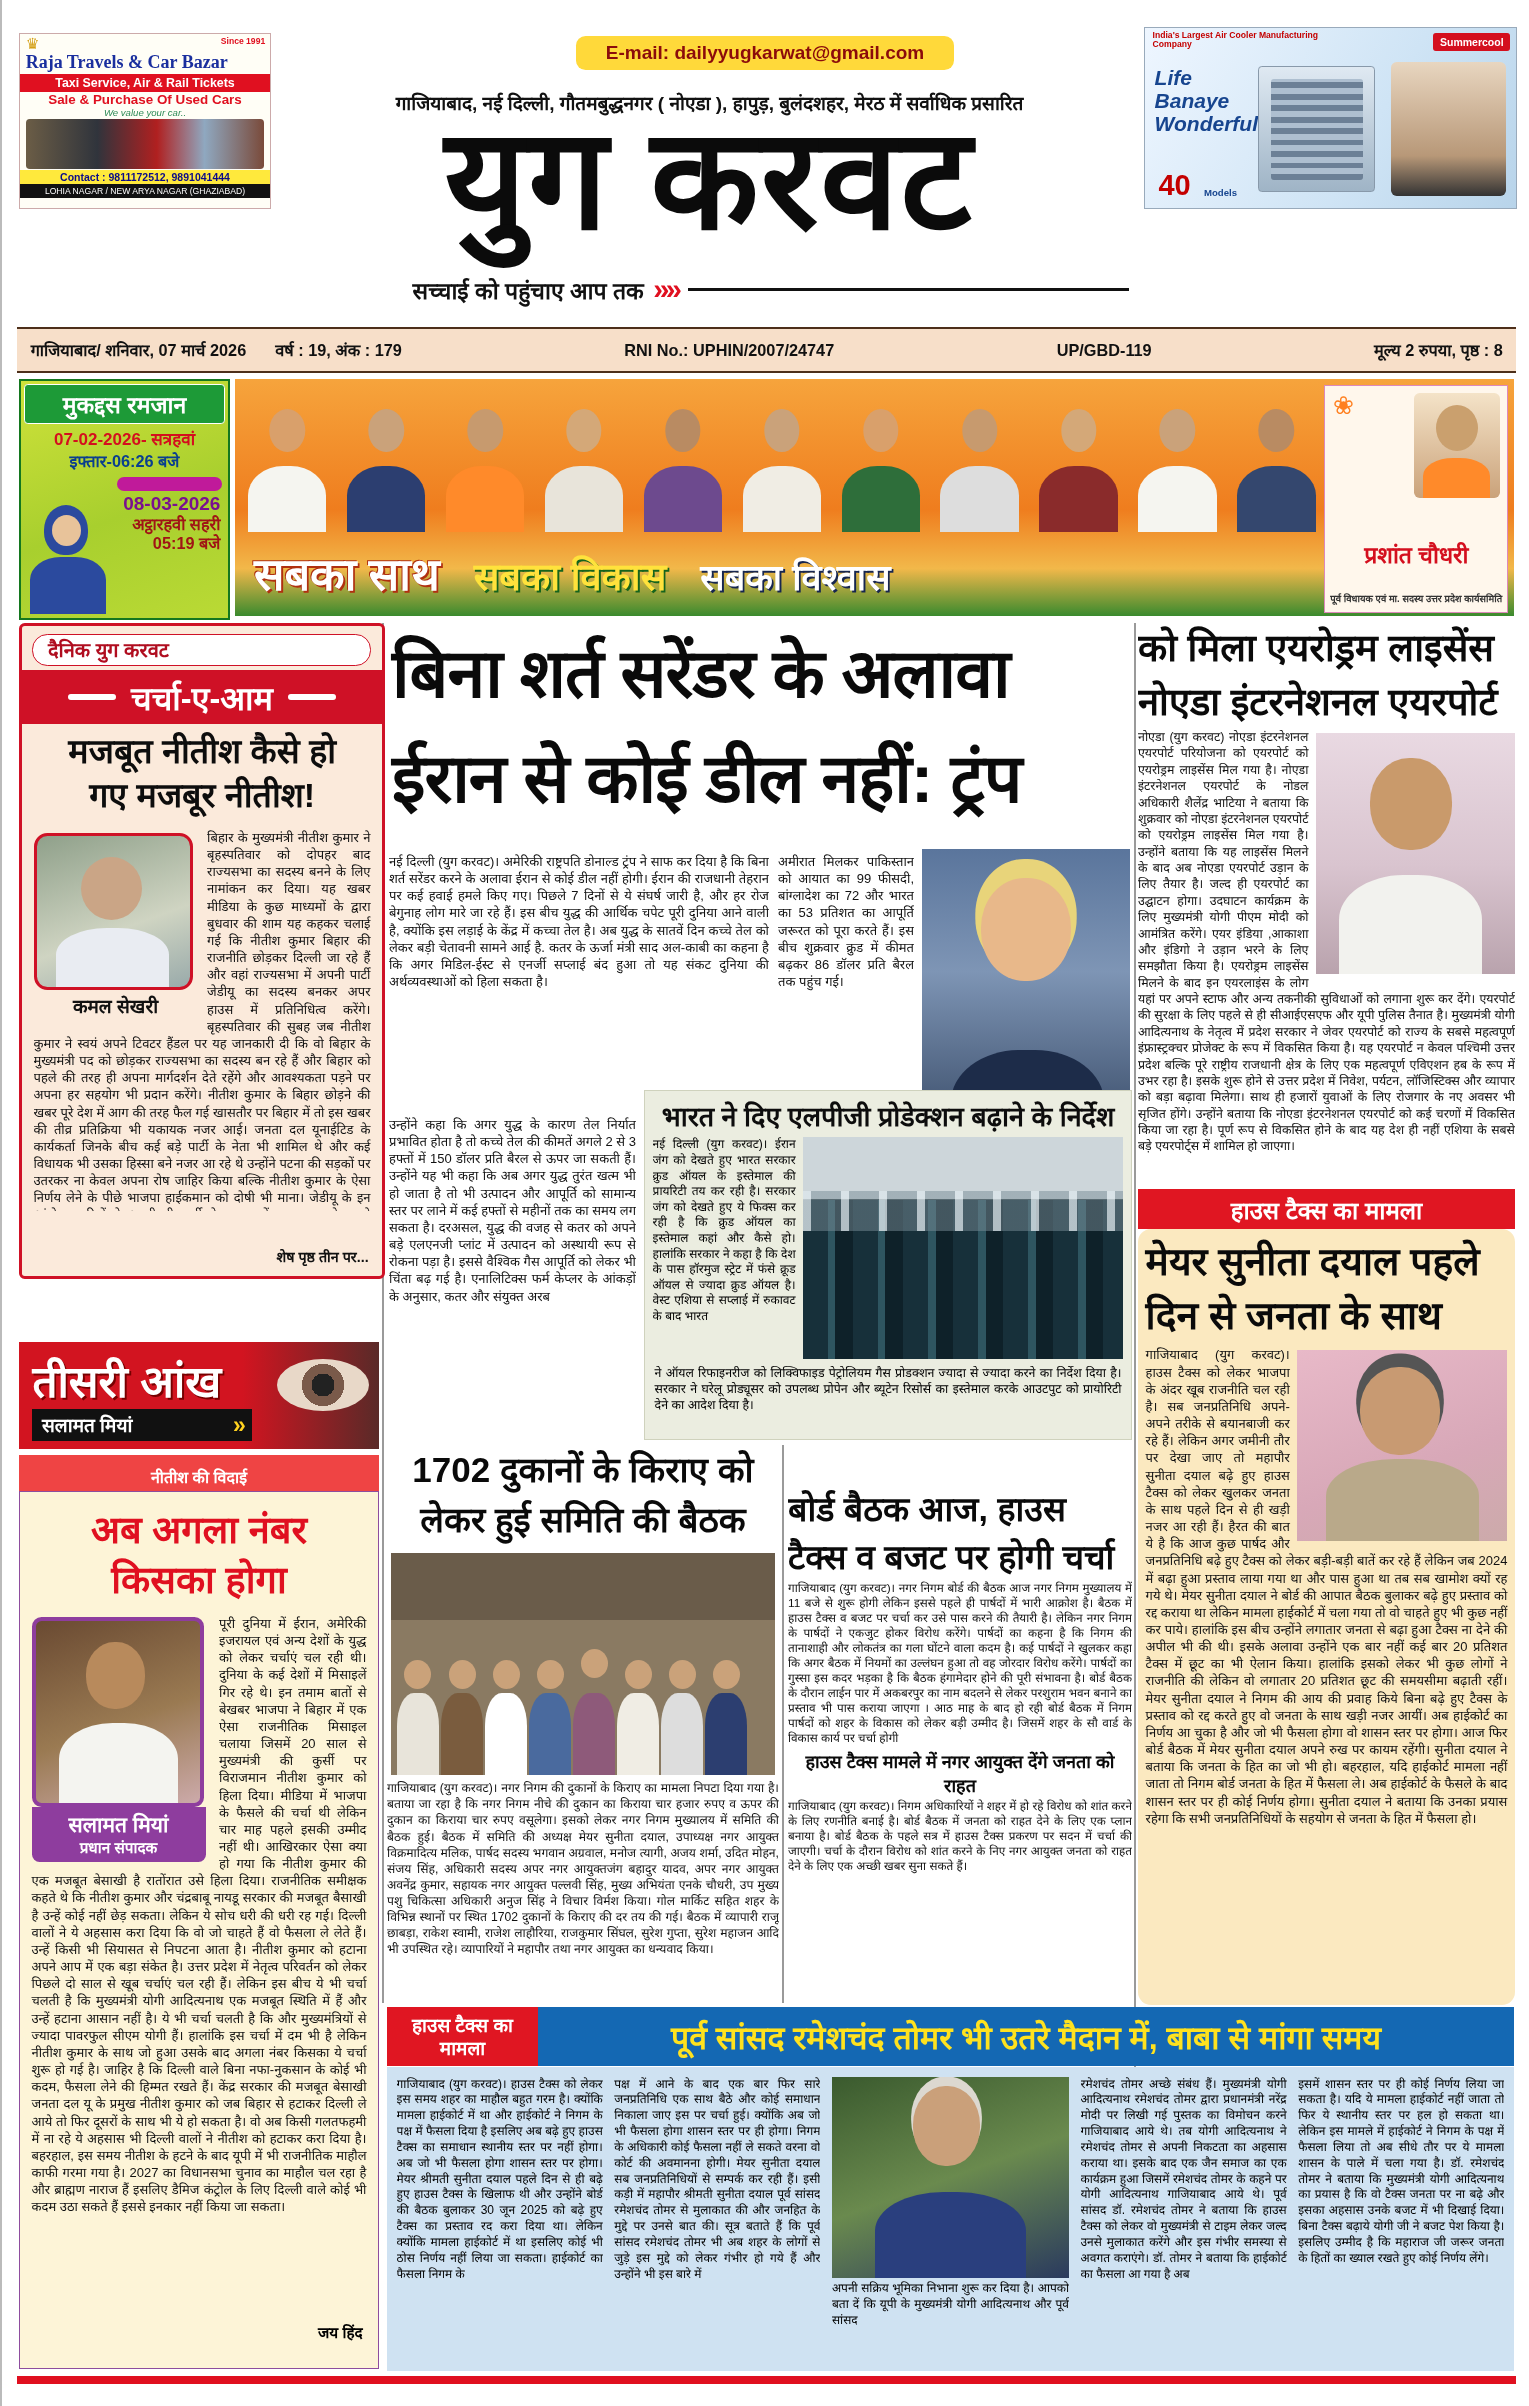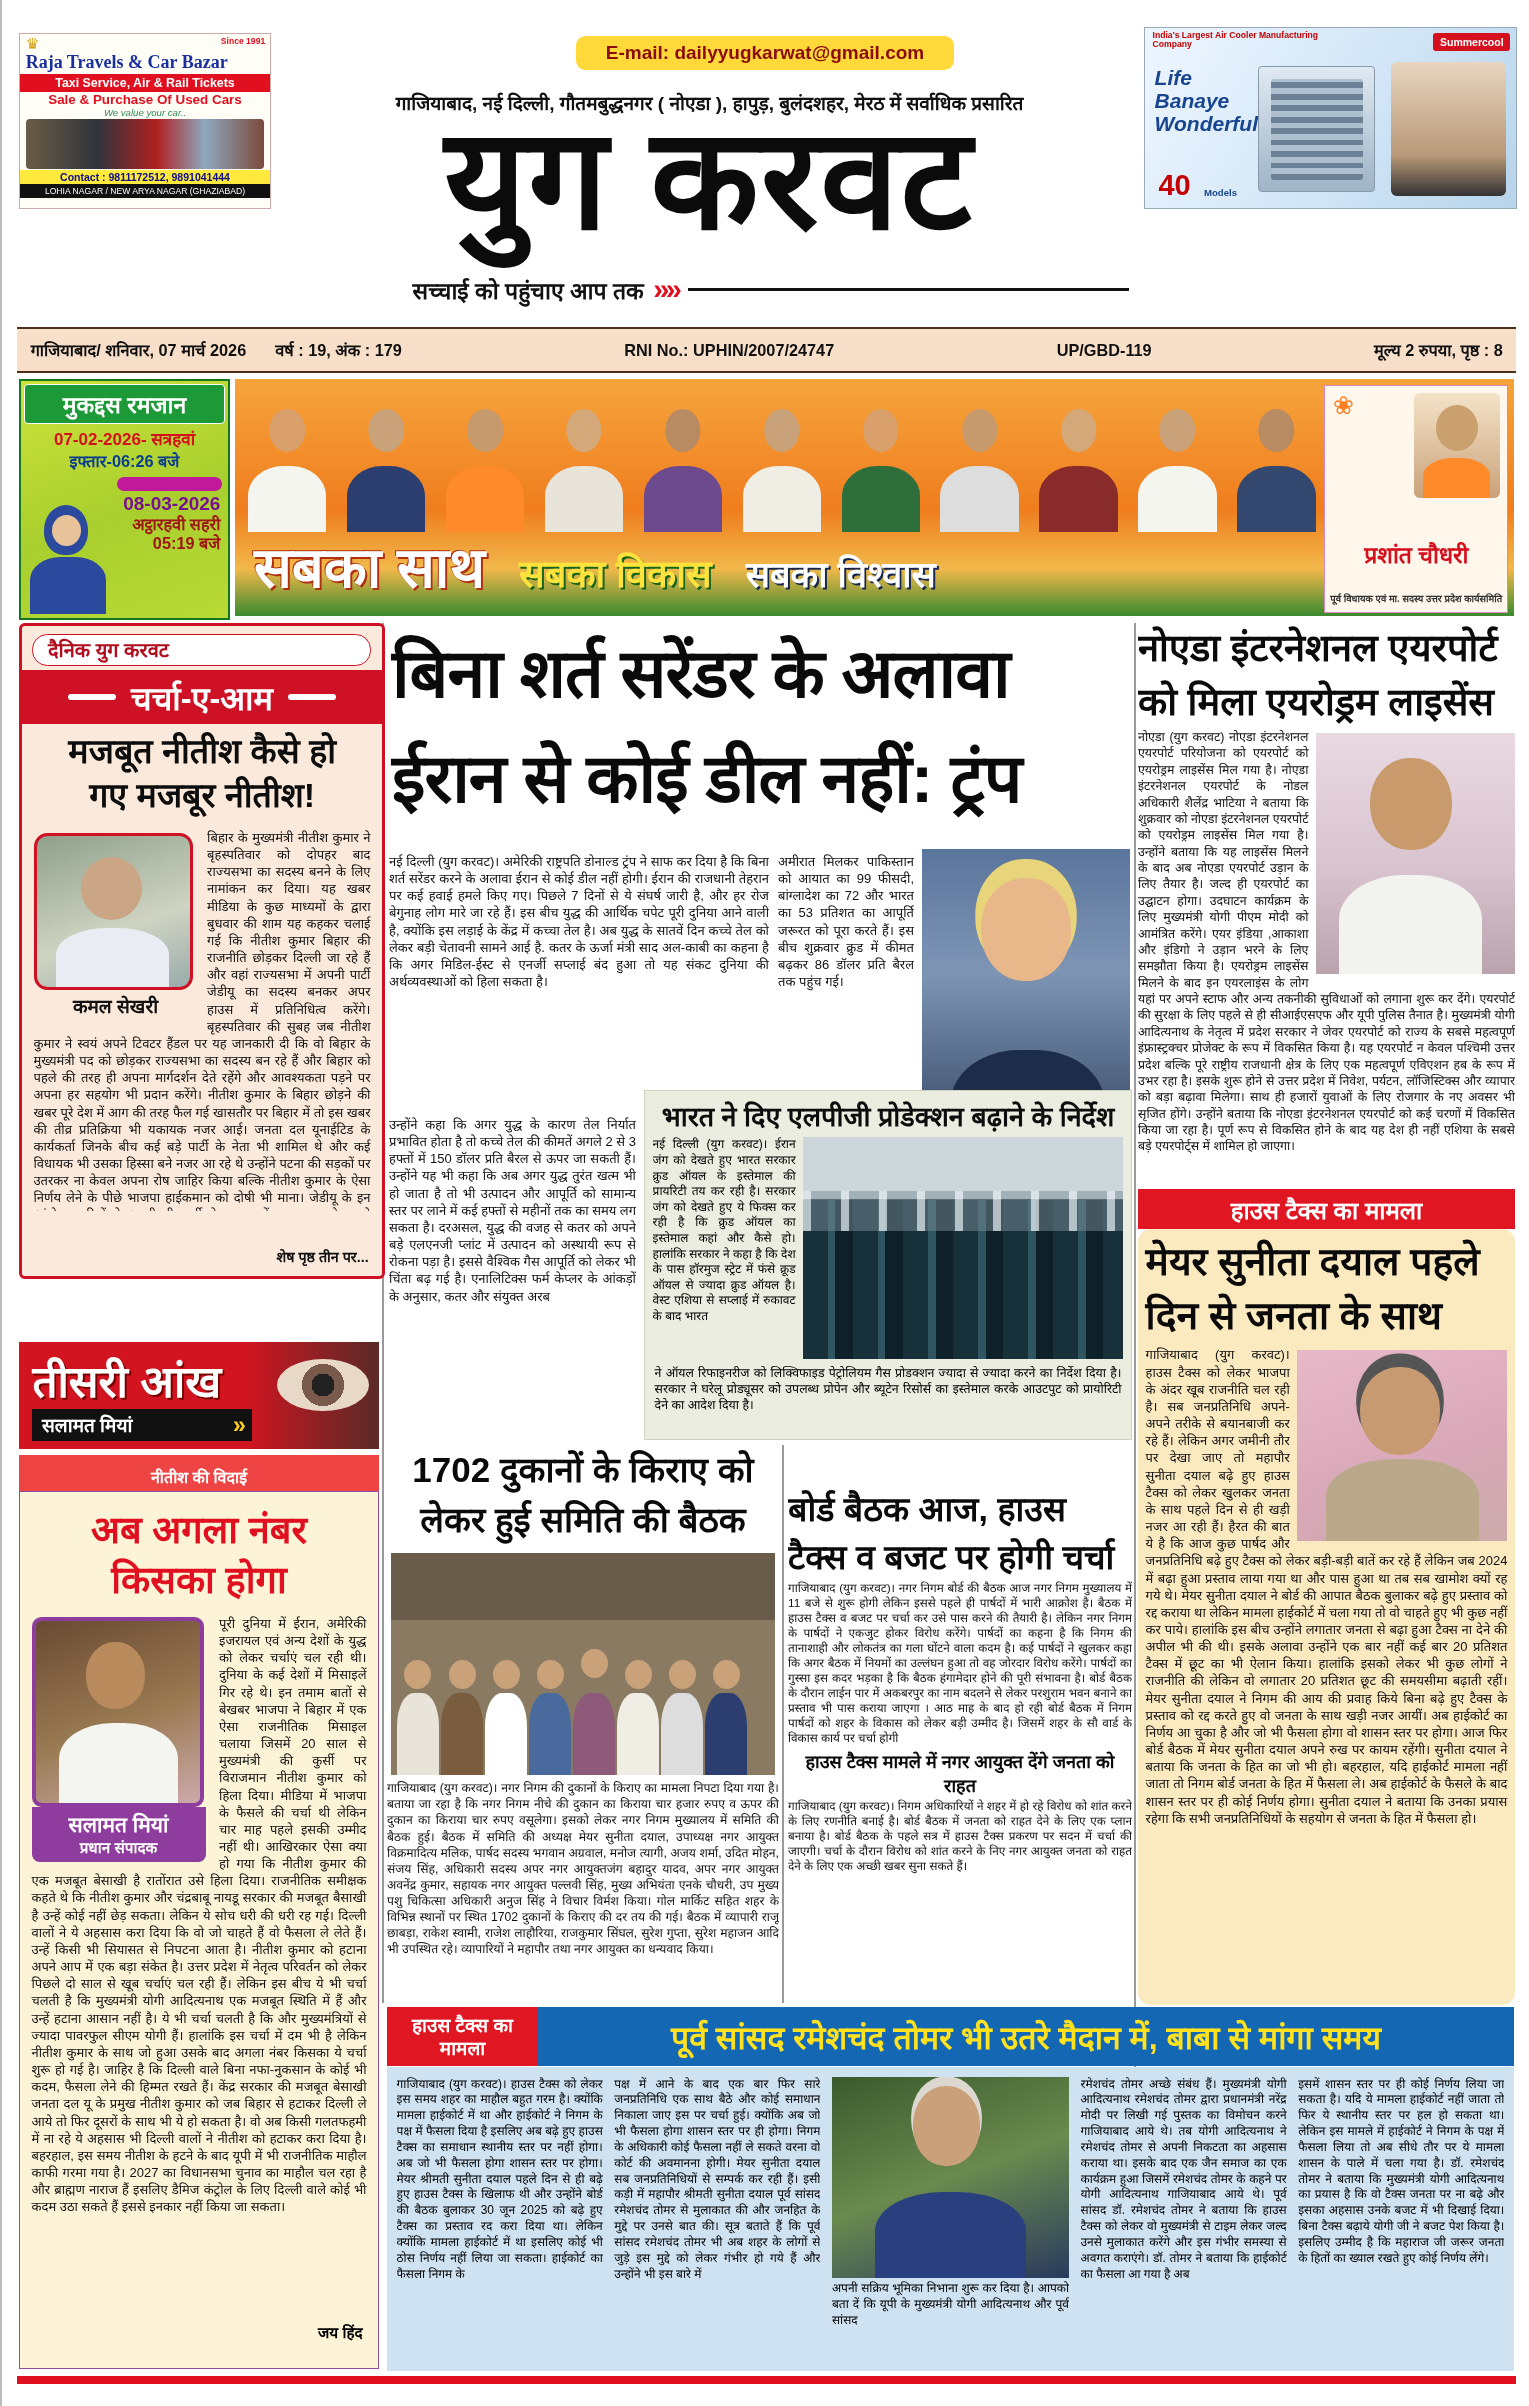--- a/index.html
+++ b/index.html
@@ -53,21 +53,21 @@
   .ramzan-girl{position:absolute;left:5.7px;bottom:3.8px;width:96px;height:115px;}
   .ramzan-girl::before{content:"";position:absolute;left:17px;top:5.7px;width:44px;height:50px;border-radius:50% 50% 45% 45%;background:#2b4a9e;}
   .ramzan-girl::after{content:"";position:absolute;left:25px;top:15.3px;width:29px;height:31px;border-radius:50%;background:#e8c39a;}
   .ramzan-body{position:absolute;left:3.8px;bottom:0;width:76px;height:57px;border-radius:40% 40% 0 0;background:#2b4a9e;}
   .banner{left:233px;top:379px;width:1279px;height:237px;background:linear-gradient(180deg,#f6a43c 0%,#ef7d1e 55%,#f2b84a 80%,#3a8a2e 100%);overflow:hidden;}
   .crowd{position:absolute;left:5.7px;top:9.6px;right:191px;height:143px;display:flex;gap:5.7px;align-items:flex-end;}
   .person{position:relative;flex:1;height:100%;}
   .person::before{content:"";position:absolute;left:50%;transform:translateX(-50%);top:14%;width:38%;height:30%;border-radius:50%;background:var(--skin,#d9a06b);}
   .person::after{content:"";position:absolute;left:8%;bottom:0;width:84%;height:46%;border-radius:45% 45% 0 0;background:var(--shirt,#ddd);}
   .slogans{position:absolute;left:19px;bottom:13.4px;right:220px;display:flex;align-items:baseline;gap:34px;}
-  .slogan1{font-size:56px;font-weight:900;color:#fff;text-shadow:1.9px 1.9px 0 #b03010,-1px -1px 0 #b03010;}
+  .slogan1{font-size:45px;font-weight:900;color:#fff;text-shadow:1.9px 1.9px 0 #b03010,-1px -1px 0 #b03010;}
   .slogan2{font-size:38px;font-weight:900;color:#ffe23c;text-shadow:1.9px 1.9px 0 #15641c;}
   .slogan3{font-size:36px;font-weight:900;color:#fff;text-shadow:1.9px 1.9px 0 #17264f;}
   .prashant{position:absolute;right:5.7px;top:5.7px;width:182px;height:226px;background:#fff7ec;border:1px solid #d8b;}
   .lotus{position:absolute;left:7.6px;top:5.7px;color:#ff7f1f;font-size:25px;}
   .prashant-photo{position:absolute;right:7.6px;top:7.6px;width:86px;height:105px;background:linear-gradient(180deg,#f4e3c8,#caa27a);border-radius:5.7px;}
   .prashant-photo::before{content:"";position:absolute;left:22px;top:11.5px;width:42px;height:46px;border-radius:50%;background:#caa06e;}
   .prashant-photo::after{content:"";position:absolute;left:9.6px;bottom:0;width:67px;height:40px;border-radius:45% 45% 0 0;background:#ff8a2a;}
   .prashant-name{position:absolute;left:0;right:0;bottom:42px;text-align:center;color:#d40f1e;font-weight:900;font-size:23px;}
   .prashant-sub{position:absolute;left:3.8px;right:3.8px;bottom:7.6px;text-align:center;color:#333;font-weight:bold;font-size:9.6px;line-height:11.5px;}
   
@@ -318,22 +318,22 @@
       <div>बोर्ड बैठक आज, हाउस</div>
       <div>टैक्स व बजट पर होगी चर्चा</div>
     </div>
     <div class="hindi-body just" style="font-size:11.8px;line-height:1.27;">गाजियाबाद (युग करवट)। नगर निगम बोर्ड की बैठक आज नगर निगम मुख्यालय में 11 बजे से शुरू होगी लेकिन इससे पहले ही पार्षदों में भारी आक्रोश है। बैठक में हाउस टैक्स व बजट पर चर्चा कर उसे पास करने की तैयारी है। लेकिन नगर निगम के पार्षदों ने एकजुट होकर विरोध करेंगे। पार्षदों का कहना है कि निगम की तानाशाही और लोकतंत्र का गला घोंटने वाला कदम है। कई पार्षदों ने खुलकर कहा कि अगर बैठक में नियमों का उल्लंघन हुआ तो वह जोरदार विरोध करेंगे। पार्षदों का गुस्सा इस कदर भड़का है कि बैठक हंगामेदार होने की पूरी संभावना है। बोर्ड बैठक के दौरान लाईन पार में अकबरपुर का नाम बदलने से लेकर परशुराम भवन बनाने का प्रस्ताव भी पास कराया जाएगा । आठ माह के बाद हो रही बोर्ड बैठक में निगम पार्षदों को शहर के विकास को लेकर बड़ी उम्मीद है। जिसमें शहर के सौ वार्ड के विकास कार्य पर चर्चा होगी</div>
     <div class="board-sub">हाउस टैक्स मामले में नगर आयुक्त देंगे जनता को राहत</div>
     <div class="hindi-body just" style="font-size:11.8px;line-height:1.27;">गाजियाबाद (युग करवट)। निगम अधिकारियों ने शहर में हो रहे विरोध को शांत करने के लिए रणनीति बनाई है। बोर्ड बैठक में जनता को राहत देने के लिए एक प्लान बनाया है। बोर्ड बैठक के पहले सत्र में हाउस टैक्स प्रकरण पर सदन में चर्चा की जाएगी। चर्चा के दौरान विरोध को शांत करने के निए नगर आयुक्त जनता को राहत देने के लिए एक अच्छी खबर सुना सकते हैं।</div>
   </div>
 
   <div class="abs airport ovh">
     <div class="airport-headline">
+      <div>को मिला एयरोड्रम लाइसेंस</div>
       <div>नोएडा इंटरनेशनल एयरपोर्ट</div>
-      <div>को मिला एयरोड्रम लाइसेंस</div>
     </div>
     <div class="hindi-body just" style="font-size:12.4px;">
       <span class="airport-photo" style="display:block;"></span>
       <span>नोएडा (युग करवट) नोएडा इंटरनेशनल एयरपोर्ट परियोजना को एयरपोर्ट को एयरोड्रम लाइसेंस मिल गया है। नोएडा इंटरनेशनल एयरपोर्ट के नोडल अधिकारी शैलेंद्र भाटिया ने बताया कि शुक्रवार को नोएडा इंटरनेशनल एयरपोर्ट को एयरोड्रम लाइसेंस मिल गया है। उन्होंने बताया कि यह लाइसेंस मिलने के बाद अब नोएडा एयरपोर्ट उड़ान के लिए तैयार है। जल्द ही एयरपोर्ट का उद्घाटन होगा। उदघाटन कार्यक्रम के लिए मुख्यमंत्री योगी पीएम मोदी को आमंत्रित करेंगे। एयर इंडिया ,आकाशा और इंडिगो ने उड़ान भरने के लिए समझौता किया है। एयरोड्रम लाइसेंस मिलने के बाद इन एयरलाइंस के लोग यहां पर अपने स्टाफ और अन्य तकनीकी सुविधाओं को लगाना शुरू कर देंगे। एयरपोर्ट की सुरक्षा के लिए पहले से ही सीआईएसएफ और यूपी पुलिस तैनात है। मुख्यमंत्री योगी आदित्यनाथ के नेतृत्व में प्रदेश सरकार ने जेवर एयरपोर्ट को राज्य के सबसे महत्वपूर्ण इंफ्रास्ट्रक्चर प्रोजेक्ट के रूप में विकसित किया है। यह एयरपोर्ट न केवल पश्चिमी उत्तर प्रदेश बल्कि पूरे राष्ट्रीय राजधानी क्षेत्र के लिए एक महत्वपूर्ण एविएशन हब के रूप में उभर रहा है। इसके शुरू होने से उत्तर प्रदेश में निवेश, पर्यटन, लॉजिस्टिक्स और व्यापार को बड़ा बढ़ावा मिलेगा। साथ ही हजारों युवाओं के लिए रोजगार के नए अवसर भी सृजित होंगे। उन्होंने बताया कि नोएडा इंटरनेशनल एयरपोर्ट को कई चरणों में विकसित किया जा रहा है। पूर्ण रूप से विकसित होने के बाद यह देश ही नहीं एशिया के सबसे बड़े एयरपोर्ट्स में शामिल हो जाएगा।</span>
     </div>
   </div>
 
   <div class="abs mayor-band">हाउस टैक्स का मामला</div>
   <div class="abs mayor-box">
     <div class="mayor-headline">

